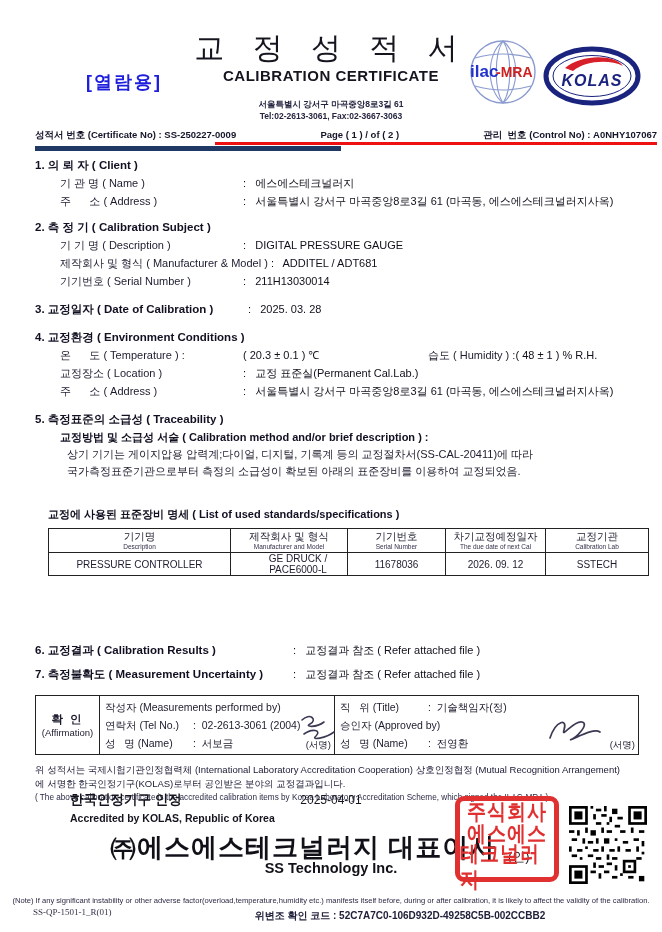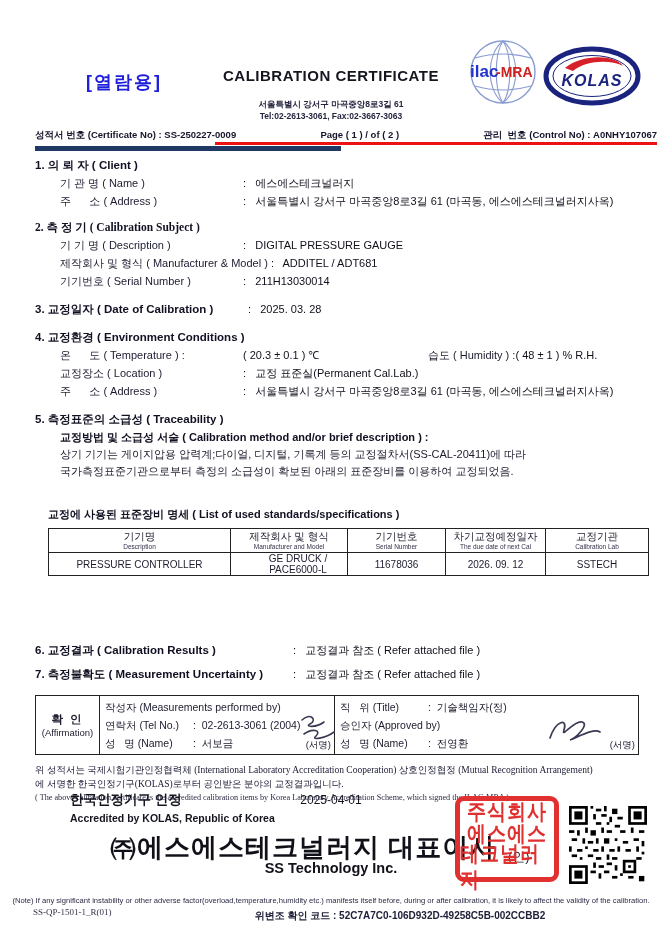--- a/index.html
+++ b/index.html
@@ -29,22 +29,22 @@
   
   .block-a { position:absolute; top:156px; left:35px; width:608px; font-size:11px; }
   .sec-heading { font-size:11.5px; font-weight:bold; color:#101022; line-height:18px; }
   .frow { margin-left:25px; line-height:18px; display:flex;align-items:center; }
   .flabel { min-width:183px; color:#1c1c30; }
   .fvalue { color:#10101c; }
   .inline-heading { display:flex; line-height:18px; }
   .ih-label { font-size:11.5px; font-weight:bold; color:#101022; }
   .s3 .ih-label { min-width:213px; }
   .s67 .ih-label { min-width:258px; }
-  .mt6{margin-top:6px;} .mt8{margin-top:8px;font-family:Liberation Serif, serif;} .mt10{margin-top:10px;}
-  .desc { margin-left:25px; line-height:17px; }
+  .mt6{margin-top:6px;} .mt8{margin-top:8px;} .mt10{margin-top:10px;}
+  .desc { margin-left:32px; line-height:17px; }
   .sub-bold { margin-left:25px; line-height:18px; font-weight:bold; color:#101022; }
   .tw { width:145px; }
   .hum { margin-left:40px; }
 
   .std-title { margin:27px 0 6px 13px; font-weight:bold; font-size:11px; color:#101022; }
   table.std { border-collapse:collapse; margin-left:13px; width:600px; table-layout:fixed; }
   table.std th, table.std td { border:1px solid #222; text-align:center; }
   table.std th { font-weight:normal; padding:1px 0; }
   .th-ko { font-size:10.5px; display:block; line-height:13px; }
   .th-en { font-size:6.5px; display:block; line-height:8px; color:#30304a; }
@@ -91,20 +91,21 @@
   .doc-no { position:absolute; left:33px; top:907px; font-size:9px; color:#33334a;font-family:Liberation Serif, serif; }
   .verify { position:absolute; left:170px; top:909px; width:460px; text-align:center;
             font-size:10px; font-weight:bold; color:#20203a; }
 </style>
 </head>
 <body>
 
 <div class="page">
 
   <div class="view-label">[열람용]</div>
+  <div class="title-ko">교 정 성 적 서</div>
   <div class="title-en">CALIBRATION CERTIFICATE</div>
   <div class="addr1">서울특별시 강서구 마곡중앙8로3길 61</div>
   <div class="addr2">Tel:02-2613-3061, Fax:02-3667-3063</div>
 
   <div class="logo-ilac">
     <svg width="74" height="68" viewBox="0 0 74 68">
       <ellipse cx="37" cy="34" rx="32" ry="31" fill="none" stroke="#8a9bd0" stroke-width="1.4"></ellipse>
       <path d="M37 3 C20 16 20 52 37 65" fill="none" stroke="#8a9bd0" stroke-width="1.1"></path>
       <path d="M37 3 C54 16 54 52 37 65" fill="none" stroke="#8a9bd0" stroke-width="1.1"></path>
       <path d="M37 3 C28 16 28 52 37 65" fill="none" stroke="#8a9bd0" stroke-width="1.1"></path>

